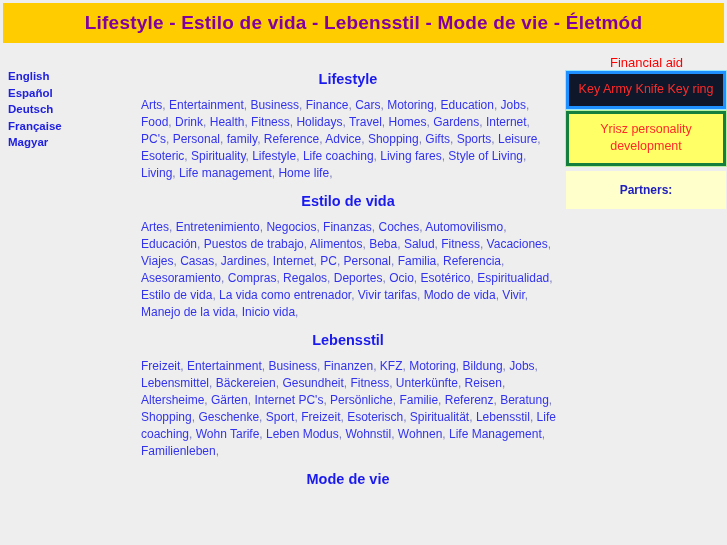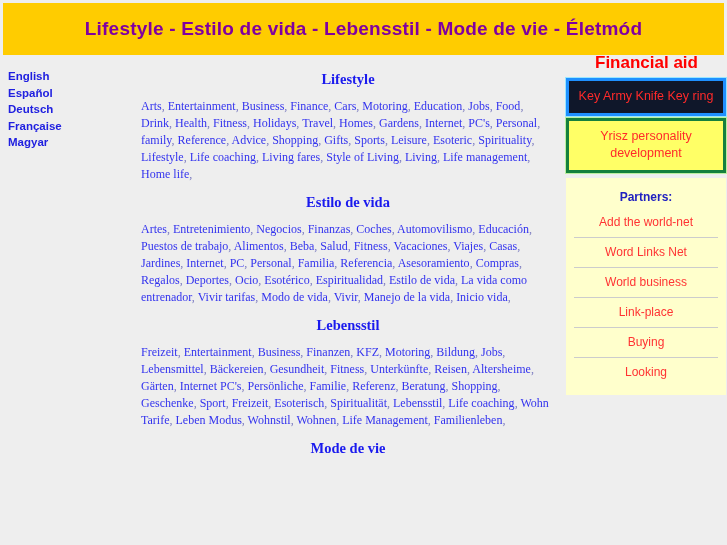--- a/index.html
+++ b/index.html
@@ -14,21 +14,21 @@
     font-family: "Liberation Sans", sans-serif;
     position: relative;
   }
 
   
   #banner {
     position: absolute;
     left: 3px;
     top: 3px;
     width: 721px;
-    height: 52px;
+    height: 40px;
     background: #ffcc00;
     display: flex;
     align-items: center;
     justify-content: center;
   }
   #banner-title {
     color: #8000a0;
     font-size: 19px;
     font-weight: bold;
     letter-spacing: 0.2px;
@@ -52,21 +52,20 @@
     line-height: 16.5px;
     white-space: nowrap;
   }
 
   
   #main-col {
     position: absolute;
     left: 134px;
     top: 60px;
     width: 428px;
-    font-family: Liberation Serif, serif;
   }
   .section { margin: 0 0 0 0; }
   .section-title {
     color: #1a1aee;
     font-size: 14.5px;
     font-weight: bold;
     text-align: center;
     padding: 11px 0 10px 0;
     margin: 0;
   }
@@ -93,25 +92,24 @@
   }
   #ad-label {
     color: #888888;
     font-size: 9.5px;
     text-align: center;
     line-height: 12px;
     padding-bottom: 1px;
   }
   #ad-title {
     color: #ff0000;
-    font-size: 17px;
-    font-weight: bold;
+    font-size: 13px;
+    font-weight: normal;
     text-align: center;
     line-height: 16px;
-    padding-bottom: 7px;
   }
   .ad-box {
     box-sizing: border-box;
     width: 160px;
     margin: 0 0 2px 0;
     text-align: center;
     font-size: 12.5px;
     line-height: 17px;
     padding: 7px 4px 8px 4px;
     text-decoration: none;
@@ -192,34 +190,14 @@
   </div>
 
 <div id="right-col">
   <div id="ad-title">Financial aid</div>
   <div id="ad-boxes">
       <a href="#" class="ad-box ad-box-cyan">Key Army Knife Key ring</a>
       <a href="#" class="ad-box ad-box-yellow">Yrisz personality development</a>
     </div>
   <div id="partners-box">
     <div id="partners-head">Partners:</div>
-    <div id="partners-list">
-        <div class="partner-row">
-          <a class="partner-link" href="#">Add the world-net</a>
-        </div>
-        <div class="partner-row">
-          <a class="partner-link" href="#">Word Links Net</a>
-        </div>
-        <div class="partner-row">
-          <a class="partner-link" href="#">World business</a>
-        </div>
-        <div class="partner-row">
-          <a class="partner-link" href="#">Link-place</a>
-        </div>
-        <div class="partner-row">
-          <a class="partner-link" href="#">Buying</a>
-        </div>
-        <div class="partner-row">
-          <a class="partner-link" href="#">Looking</a>
-        </div>
-      </div>
   </div>
 </div>
 
 </body></html>

